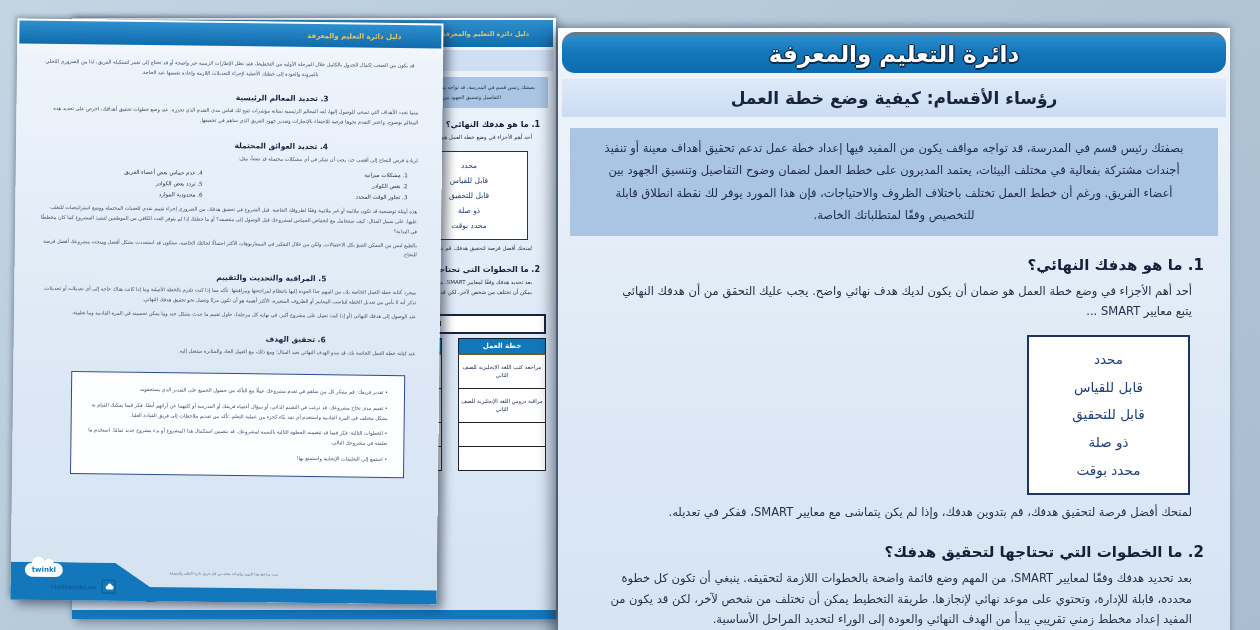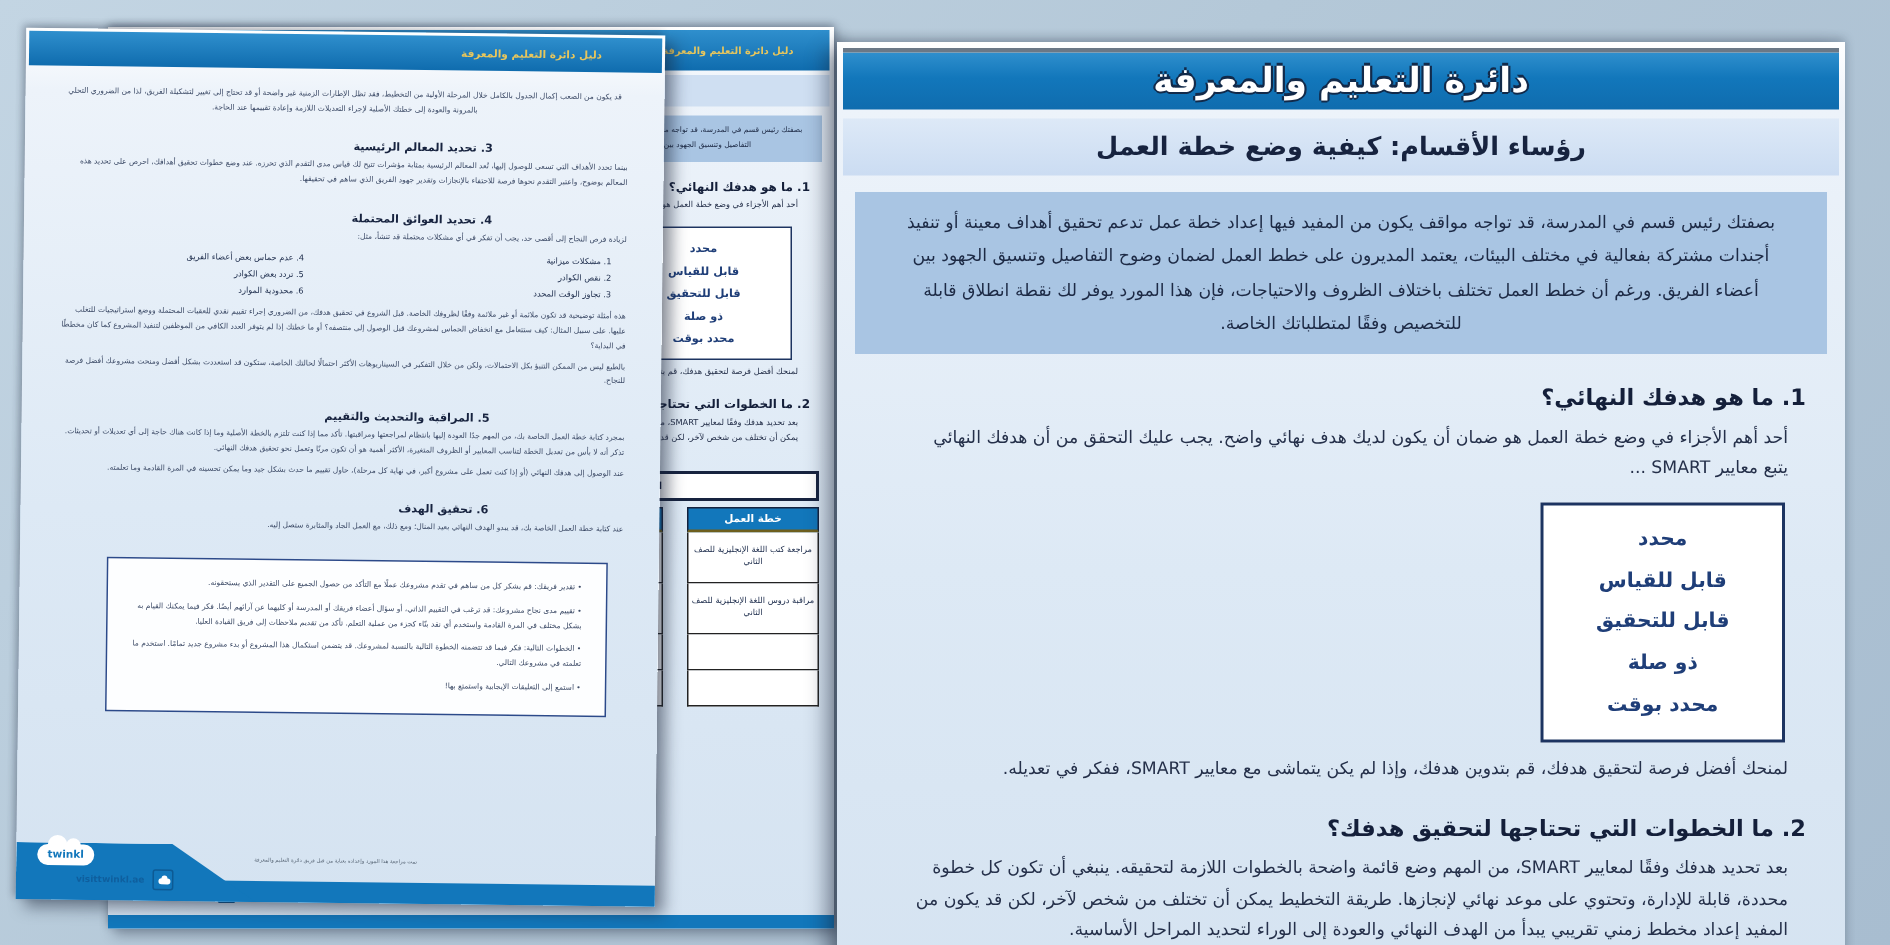--- a/index.html
+++ b/index.html
@@ -6,32 +6,32 @@
   *{box-sizing:border-box;}
   .stage{position:relative;width:1260px;height:630px;overflow:hidden;
          background:linear-gradient(135deg,#c3d5e3 0%,#b4c8d8 45%,#a8bdd0 100%);
          font-family:"DejaVu Sans",sans-serif;direction:rtl;}
   .page{position:absolute;background:linear-gradient(180deg,#ffffff 0%,#edf3fa 7%,#dde9f5 55%,#d5e3f1 100%);}
 
   
   .page-main{left:558px;top:28px;width:672px;height:640px;z-index:3;
              box-shadow:-8px 5px 12px rgba(25,35,55,.45),0 -3px 6px rgba(25,35,55,.25);}
   .m-banner{margin:4px 4px 0;height:41px;background:linear-gradient(180deg,#2f8fcd 0%,#1277bb 45%,#0f6cae 100%);
-            border-top:3px solid #6b7886;display:flex;align-items:center;justify-content:center;}
+            border-top:3px solid #6b7886;display:flex;align-items:center;justify-content:center;border-radius:13px;}
   .m-banner-title{color:#fff;font-weight:bold;font-size:23px;
             text-shadow:-1.5px 0 #122a4a,1.5px 0 #122a4a,0 1.5px #122a4a,0 -1.5px #122a4a,1px 1px #122a4a;}
   .m-sub{margin:6px 4px 0;height:38px;background:linear-gradient(180deg,#dde9f7,#cbdcf2);
          display:flex;align-items:center;justify-content:center;color:#17233f;font-weight:bold;font-size:17px;}
   .m-intro{margin:11px 12px 0;background:#a9c5e3;padding:9px 26px;color:#1d2a45;
            font-size:11.5px;line-height:1.95;text-align:center;}
   .m-h{margin:20px 26px 0 30px;color:#141f3a;font-weight:bold;font-size:15px;text-align:right;}
   .m-p{margin:7px 38px 0 46px;color:#25304a;font-size:11.5px;line-height:1.8;text-align:right;}
   .smart-box{margin:13px 40px 0 auto;width:163px;background:#fff;border:2px solid #1d3461;
              padding:9px 4px;text-align:center;}
-  .smart-item{color:#1f3e78;font-weight:bold;font-size:13.5px;line-height:2.05;}
+  .smart-item{color:#1f3e78;font-weight:normal;font-size:13.5px;line-height:2.05;}
 
   
   .page-mini{left:72px;top:18px;width:484px;height:601px;z-index:1;
              box-shadow:0 -2px 5px rgba(25,35,55,.35),4px 4px 8px rgba(25,35,55,.35);}
   .n-banner{margin:2px 3px 0;height:27px;background:linear-gradient(180deg,#2f8fcd,#0f6cae);
             display:flex;align-items:center;justify-content:flex-start;padding-right:24px;}
   .n-guide{color:#e7c65d;font-weight:bold;font-size:6.5px;}
   .n-sub{margin:3px 3px 0;height:21px;background:#cfdff2;display:flex;align-items:center;justify-content:center;
          color:#17233f;font-weight:bold;font-size:8px;}
   .n-intro{margin:6px 8px 0;background:#a9c5e3;padding:6px 12px;color:#1d2a45;font-size:5px;line-height:1.9;text-align:center;}

